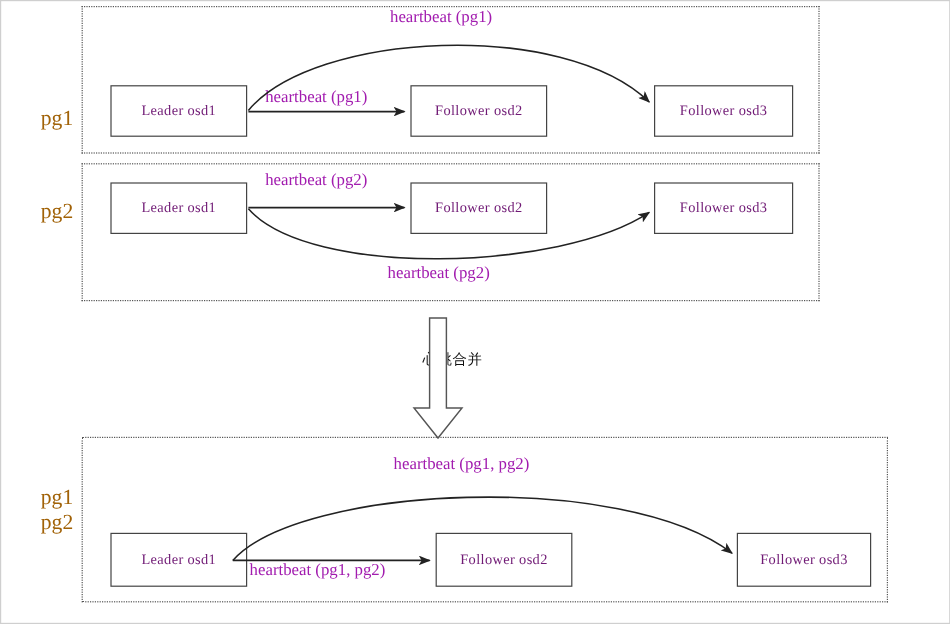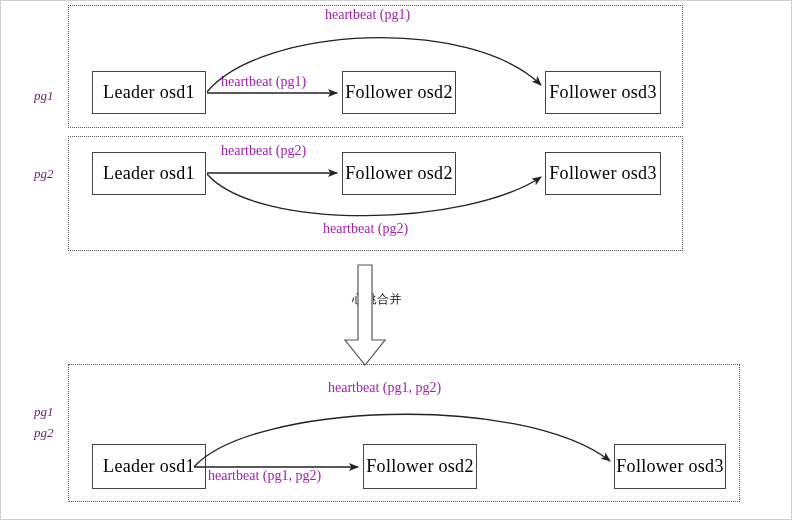--- a/index.html
+++ b/index.html
@@ -30,38 +30,37 @@
     background: transparent;
   }
   .node-box {
     position: absolute;
     border: 1.4px solid #444444;
     box-sizing: border-box;
     background: #ffffff;
     display: flex;
     align-items: center;
     justify-content: center;
-    font-size: 18px;
-    color: #000000;
+    font-size: 12px;
+    color: #701a75;
     letter-spacing: 0.3px;
     white-space: nowrap;
   }
   .edge-label {
     position: absolute;
     font-size: 14px;
     color: #a21caf;
     white-space: nowrap;
     background: transparent;
   }
   .group-label {
     position: absolute;
-    font-size: 13px;
-    color: #701a75;
+    font-size: 18px;
+    color: #a16207;
     white-space: nowrap;
-    font-style: italic;
   }
   .cjk-label {
     position: absolute;
     font-family: "DejaVu Sans", "Liberation Sans", sans-serif;
     font-size: 12px;
     color: #111111;
     white-space: nowrap;
     letter-spacing: 0.5px;
   }
   .frame-line {

